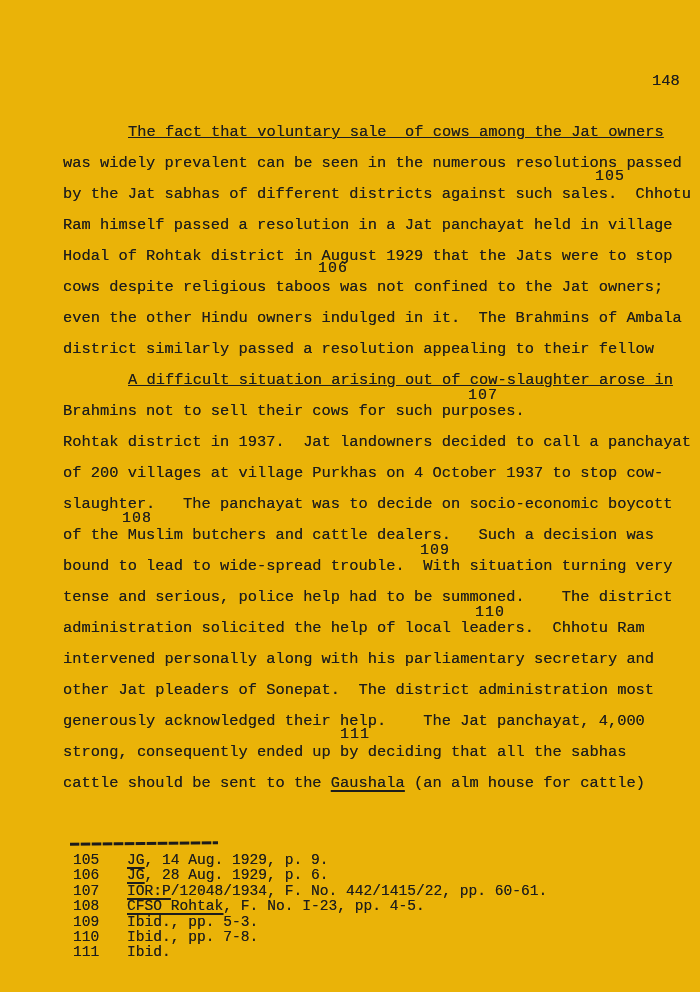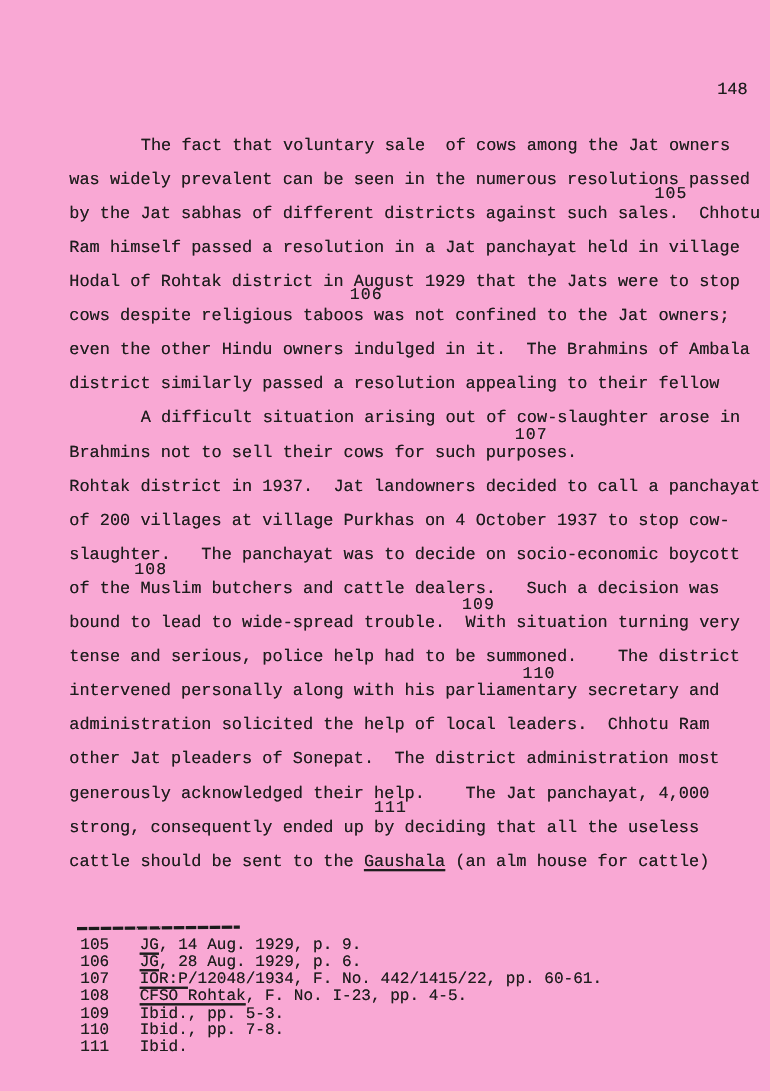--- a/index.html
+++ b/index.html
@@ -4,21 +4,21 @@
 <style>
   html, body {
     margin: 0;
     padding: 0;
     background: #fbfbf9;
   }
   .page {
     position: relative;
     width: 700px;
     height: 992px;
-    background: #f9a8d4;
+    background: #eab308;
     color: #1d1d1d;
     font-family: "Liberation Mono", "DejaVu Sans Mono", monospace;
     text-shadow: 0 0 0.5px rgba(25,25,25,0.65);
     overflow: hidden;
   }
   .page-num {
     position: absolute;
     left: 652px;
     top: 72px;
     font-size: 15.4px;
@@ -29,21 +29,21 @@
     left: 63px;
     top: 117px;
     width: 637px;
     font-size: 15.4px;
     line-height: 31px;
   }
   .line {
     white-space: pre;
     height: 31px;
   }
-  .indent { padding-left: 65px; }
+  .indent { padding-left: 65px; text-decoration: underline; }
   .u {
     text-decoration: underline;
     text-underline-offset: 3px;
     text-decoration-thickness: 1.5px;
     font-family: Liberation Mono, monospace;
   }
   .sup {
     position: absolute;
     font-size: 15px;
     line-height: 12px;
@@ -96,25 +96,25 @@
       <div class="line"><span>even the other Hindu owners indulged in it.  The Brahmins of Ambala</span></div>
       <div class="line"><span>district similarly passed a resolution appealing to their fellow</span></div>
       <div class="line indent"><span>A difficult situation arising out of cow-slaughter arose in</span></div>
       <div class="line"><span>Brahmins not to sell their cows for such purposes.</span></div>
       <div class="line"><span>Rohtak district in 1937.  Jat landowners decided to call a panchayat</span></div>
       <div class="line"><span>of 200 villages at village Purkhas on 4 October 1937 to stop cow-</span></div>
       <div class="line"><span>slaughter.   The panchayat was to decide on socio-economic boycott</span></div>
       <div class="line"><span>of the Muslim butchers and cattle dealers.   Such a decision was</span></div>
       <div class="line"><span>bound to lead to wide-spread trouble.  With situation turning very</span></div>
       <div class="line"><span>tense and serious, police help had to be summoned.    The district</span></div>
+      <div class="line"><span>administration solicited the help of local leaders.  Chhotu Ram</span></div>
       <div class="line"><span>intervened personally along with his parliamentary secretary and</span></div>
-      <div class="line"><span>administration solicited the help of local leaders.  Chhotu Ram</span></div>
       <div class="line"><span>other Jat pleaders of Sonepat.  The district administration most</span></div>
       <div class="line"><span>generously acknowledged their help.    The Jat panchayat, 4,000</span></div>
-      <div class="line"><span>strong, consequently ended up by deciding that all the useless</span></div>
+      <div class="line"><span>strong, consequently ended up by deciding that all the sabhas</span></div>
       <div class="line"><span>cattle should be sent to the </span><span class="u">Gaushala</span><span> (an alm house for cattle)</span></div>
     </div>
   <div class="fn-sep"></div>
   <div class="footnotes">
       <div class="fn-row"><span class="fn-num">105</span><span><span class="u">JG</span><span>, 14 Aug. 1929, p. 9.</span></span></div>
       <div class="fn-row"><span class="fn-num">106</span><span><span class="u">JG</span><span>, 28 Aug. 1929, p. 6.</span></span></div>
       <div class="fn-row"><span class="fn-num">107</span><span><span class="u">IOR:P</span><span>/12048/1934, F. No. 442/1415/22, pp. 60-61.</span></span></div>
       <div class="fn-row"><span class="fn-num">108</span><span><span class="u">CFSO Rohtak</span><span>, F. No. I-23, pp. 4-5.</span></span></div>
       <div class="fn-row"><span class="fn-num">109</span><span><span>Ibid., pp. 5-3.</span></span></div>
       <div class="fn-row"><span class="fn-num">110</span><span><span>Ibid., pp. 7-8.</span></span></div>

